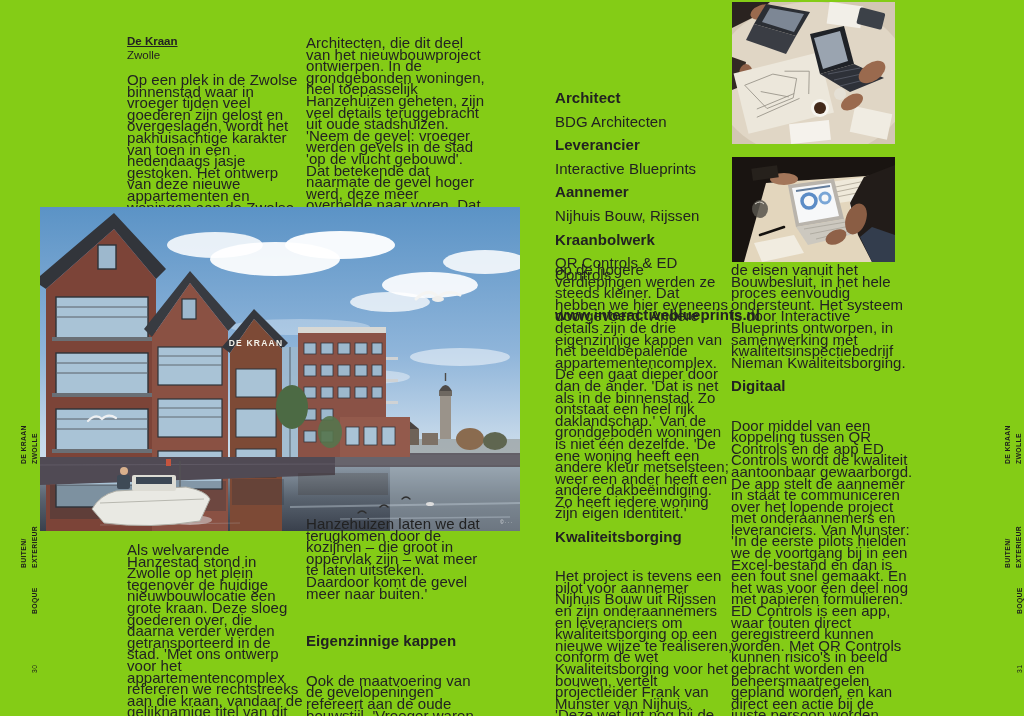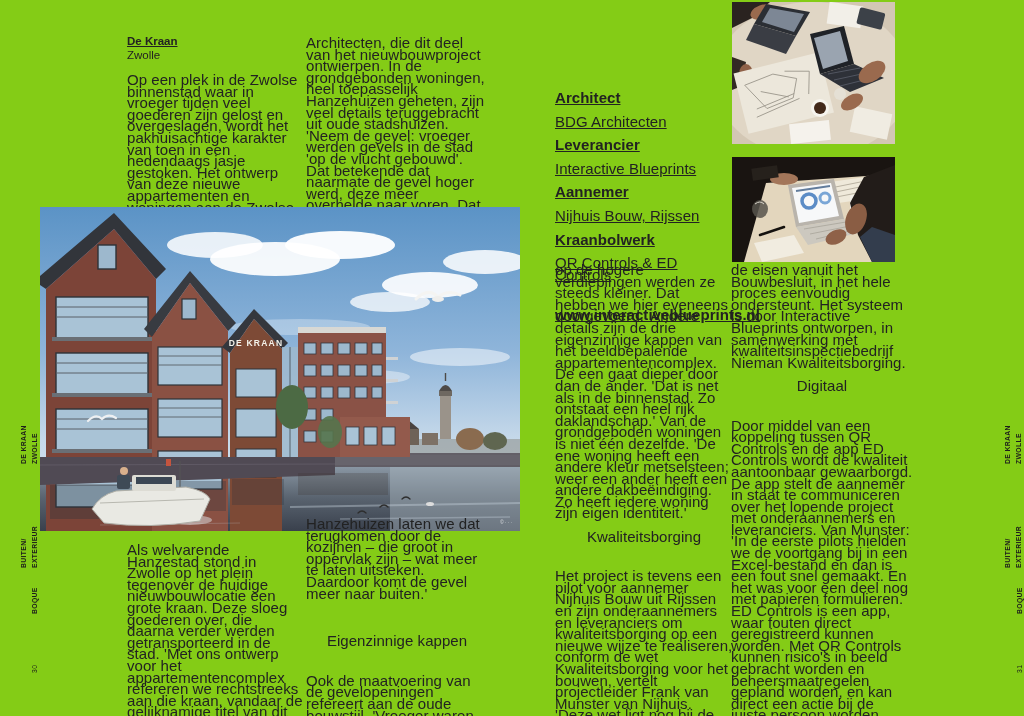--- a/index.html
+++ b/index.html
@@ -4,21 +4,21 @@
 <style>
   html,body{margin:0;padding:0;background:#e8e8e8;}
   .spread{position:relative;width:1024px;height:716px;background:#84cc16;overflow:hidden;
           font-family:"Liberation Sans","DejaVu Sans",sans-serif;color:#222222;}
   .abs{position:absolute;}
   .body-text{font-size:15px;line-height:11.6px;letter-spacing:0.05px;color:#222;}
   .body-text p{margin:0 0 11.6px 0;}
   .body-text p:last-child{margin-bottom:0;margin-top:28px;}
   .headline{font-size:11.5px;line-height:13.5px;font-weight:bold;text-decoration:underline;}
   .subhead{font-size:11.5px;line-height:13.5px;}
-  .para-head{font-weight:normal;margin:0;text-align:center;}
+  .para-head{font-weight:bold;margin:0;}
   .info-label{font-weight:bold;}
   .info-line{margin:0;}
   .info-url{font-weight:bold;}
   .vtext{position:absolute;transform-origin:0 0;transform:rotate(-90deg);
          font-size:6.8px;font-weight:bold;line-height:10.5px;letter-spacing:0.35px;
          white-space:nowrap;color:#1c1c1c;}
   .photo{position:absolute;display:block;}
   svg{display:block;}
 </style>
 </head>
@@ -224,21 +224,21 @@
     <div class="vtext" style="left:19px;top:568px;">
       <span>BUITEN/</span><br>
       <span>EXTERIEUR</span>
     </div>
     <div class="vtext" style="left:30px;top:614px;">BOQUE</div>
     <div class="vtext" style="left:30px;top:673px;font-weight:normal;">30</div>
   </div>
 
   <div class="abs" style="left:512px;top:0;width:512px;height:716px;">
 
-    <div class="abs body-text" style="left:43px;top:92px;width:170px;line-height:12px;text-decoration:underline;">
+    <div class="abs body-text" style="left:43px;top:92px;width:170px;line-height:12px;">
       <p class="info-line info-label">Architect</p>
       <p class="info-line">BDG Architecten</p>
       <p class="info-line info-label">Leverancier</p>
       <p class="info-line">Interactive Blueprints</p>
       <p class="info-line info-label">Aannemer</p>
       <p class="info-line">Nijhuis Bouw, Rijssen</p>
       <p class="info-line info-label">Kraanbolwerk</p>
       <p class="info-line">QR Controls &amp; ED Controls</p>
       <p class="info-line info-url">www.interactiveblueprints.nl</p>
     </div>

